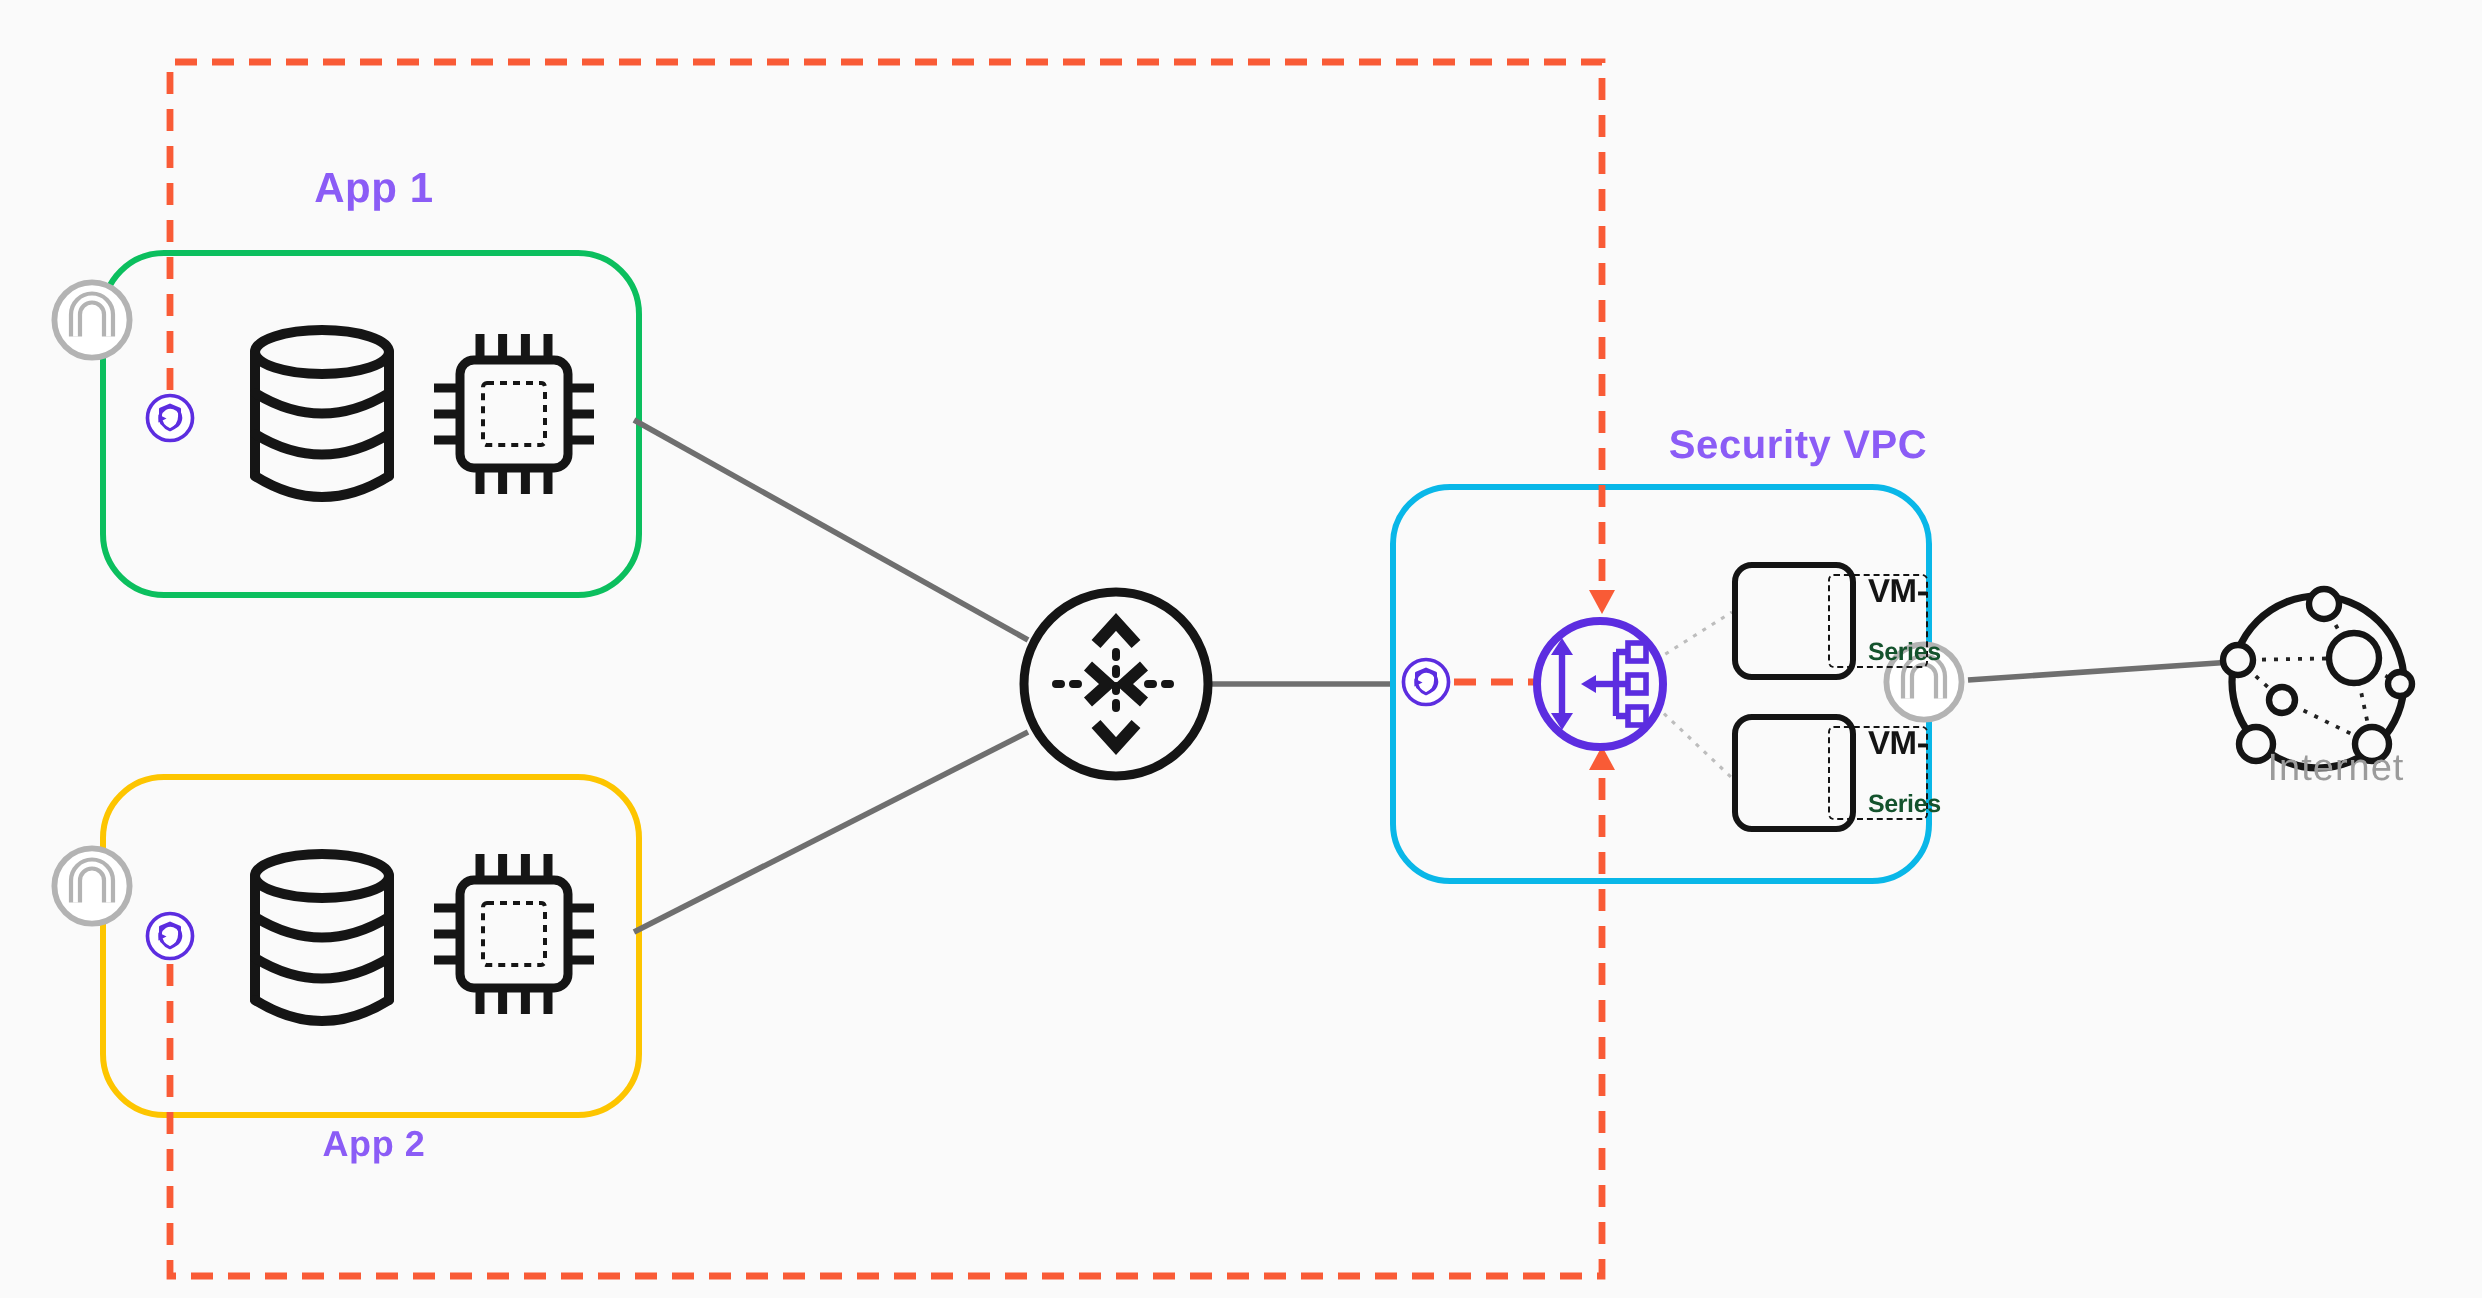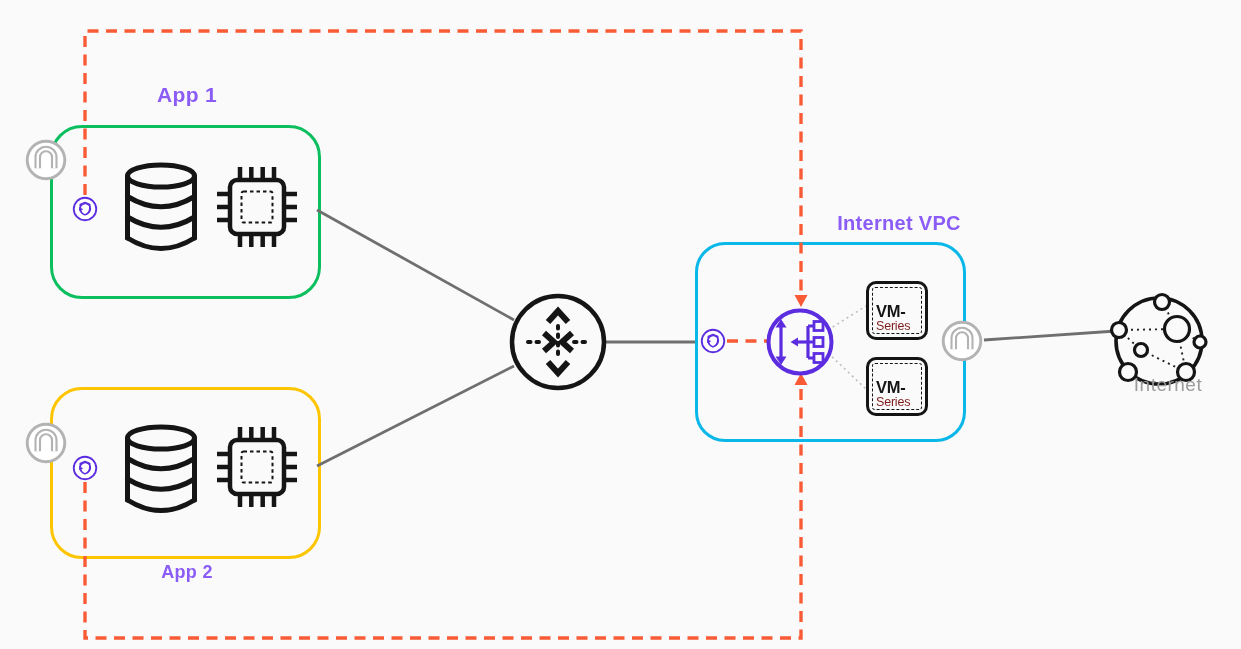--- a/index.html
+++ b/index.html
@@ -28,23 +28,23 @@
   .app2-lbl{left:128px;top:562px;width:118px;font-size:18px;}
   .sec-lbl {left:808px;top:212px;width:182px;font-size:20px;}
   .net-lbl {left:1114px;top:374px;width:108px;font-size:19px;font-weight:400;color:var(--c-graytext,#9b9b9b);letter-spacing:.5px;}
 
   
   .vm-box{position:absolute;z-index:3;width:62px;height:59px;border:3px solid #141414;border-radius:10px;
           background:#fafafa;box-sizing:border-box;padding:3px;}
   .vm1{left:866px;top:281px;}
   .vm2{left:866px;top:357px;}
   .vm-inner{width:100%;height:100%;border:1.6px dashed #141414;border-radius:3px;box-sizing:border-box;
-            display:flex;flex-direction:column;justify-content:flex-end;padding-left:3px;}
+            display:flex;flex-direction:column;justify-content:space-between;padding-left:19px;margin-left:42px;}
   .vm-l1{font-size:16.5px;font-weight:700;color:#141414;line-height:17px;letter-spacing:-.2px;}
-  .vm-l2{font-size:12.5px;font-weight:400;color:#7f1d1d;line-height:13px;letter-spacing:-.2px;}
+  .vm-l2{font-size:12.5px;font-weight:700;color:#14532d;line-height:13px;letter-spacing:-.2px;}
 
   
   .sk-bk{stroke:#151515;}
   .sk-pp{stroke:var(--c-purple,#5c2de0);}
   .sk-gy{stroke:var(--c-grayicon,#b3b3b3);}
   .sk-wh{stroke:#fff;}
   .fl-no{fill:none;}
   .fl-bg{fill:#fafafa;}
   .fl-wh{fill:#fff;}
   .fl-pp{fill:var(--c-purple,#5c2de0);}
@@ -225,16 +225,16 @@
         <circle cx="80" cy="84" r="8.5"></circle>
         <circle cx="94" cy="54" r="6"></circle>
         <circle cx="71" cy="41" r="12.5"></circle>
         <circle cx="35" cy="62" r="6.5"></circle>
       </g>
     </svg>
   </div>
 
   <div class="lbl app1-lbl">App 1</div>
   <div class="lbl app2-lbl">App 2</div>
-  <div class="lbl sec-lbl">Internet VPC</div>
+  <div class="lbl sec-lbl">Security VPC</div>
   <div class="lbl net-lbl">Internet</div>
 
 </div>
 
 </body></html>

